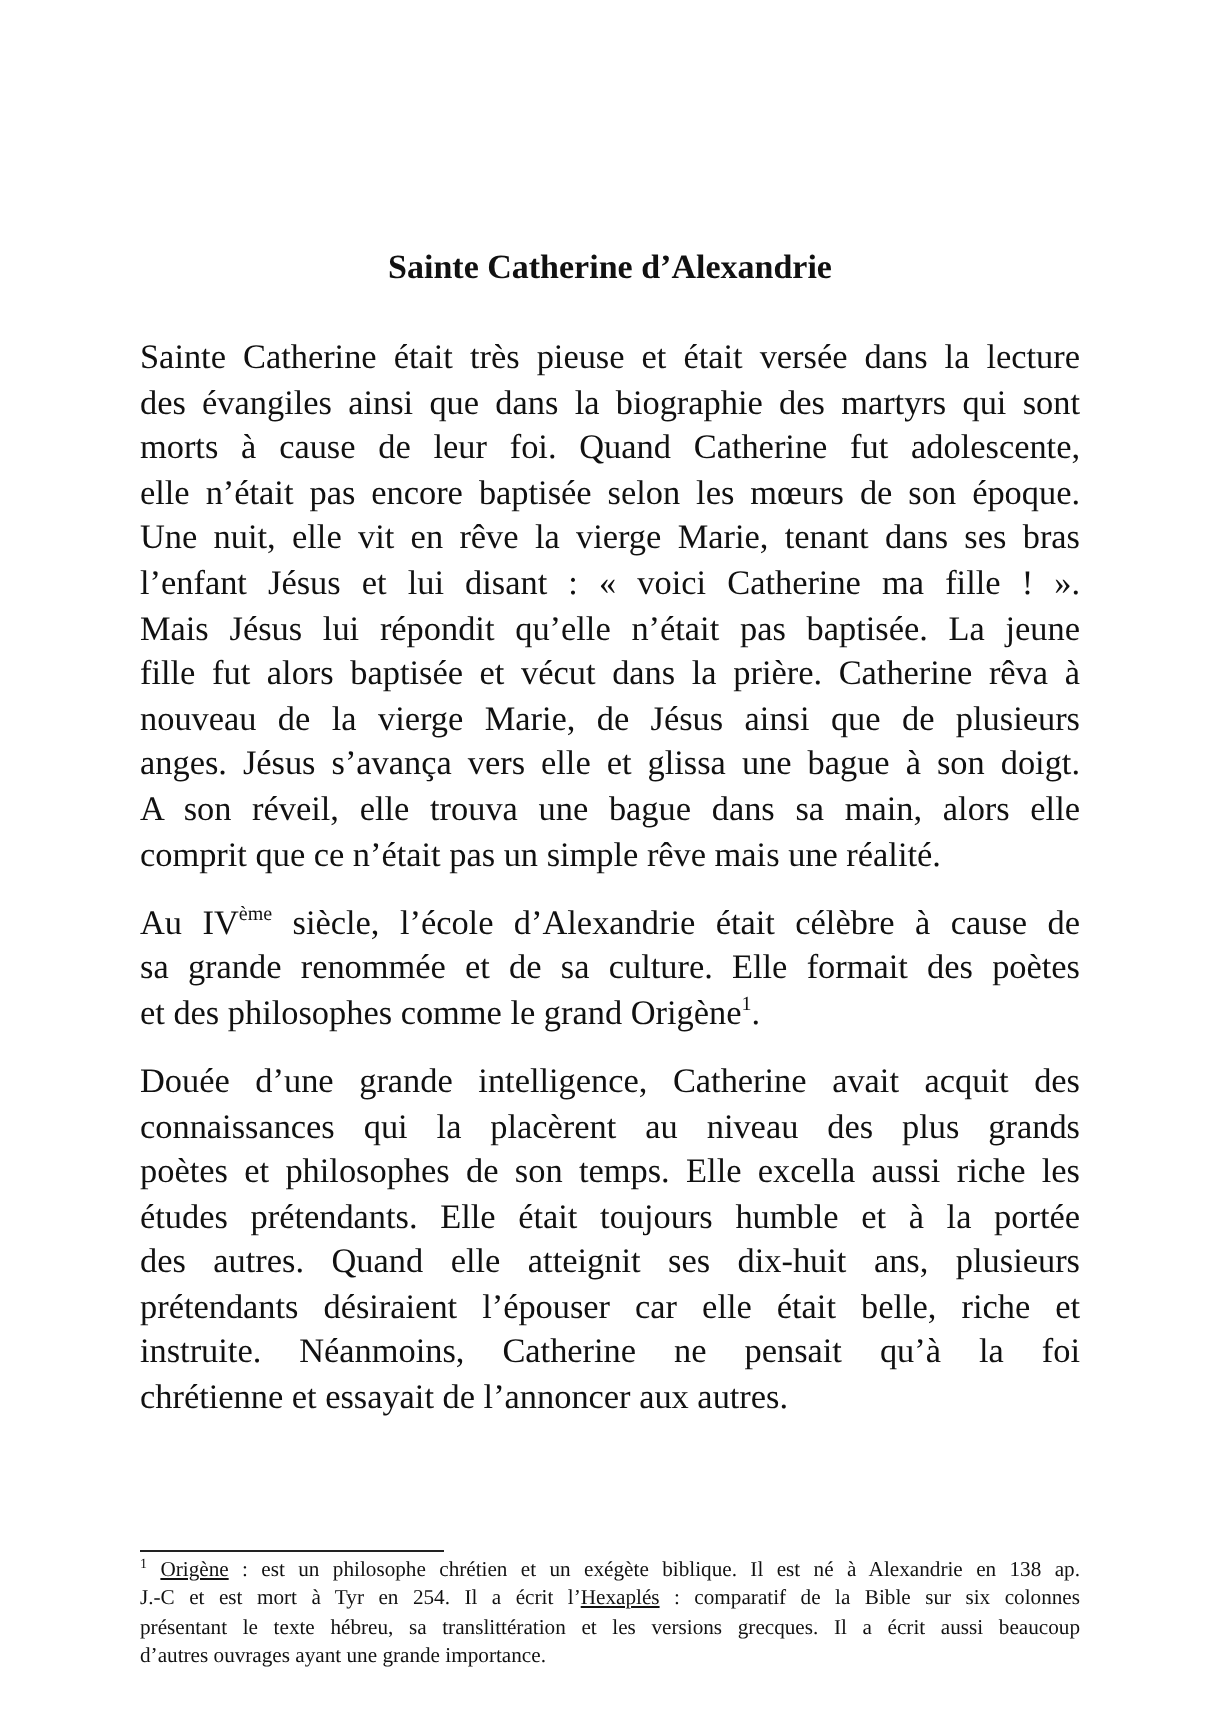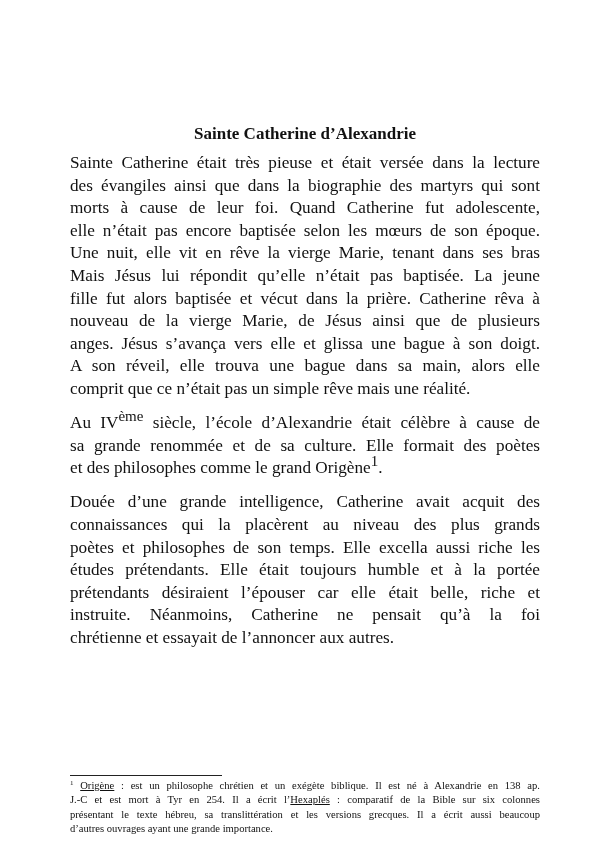--- a/index.html
+++ b/index.html
@@ -31,40 +31,40 @@
       text-align: center;
       font-weight: bold;
       font-size: 17px;
       line-height: 22px;
       margin: 0;
     }
     .body-text {
       position: absolute;
       left: 70px;
       width: 470px;
-      top: 108px;
+      top: 124px;
     }
     .para {
       margin: 0 0 11.5px 0;
       font-size: 17.2px;
       line-height: 22.6px;
       text-align: justify;
       text-align-last: left;
     }
     .para .line {
       display: block;
       text-align: justify;
       text-align-last: justify;
       white-space: nowrap;
     }
     .para .line.last {
       text-align-last: left;
     }
     sup {
-      font-size: 15px;
+      font-size: 10px;
       line-height: 0;
       vertical-align: 7px;
     }
     .footnote-sep {
       position: absolute;
       left: 70px;
       top: 731px;
       width: 152px;
       height: 0;
       border-top: 1px solid #222;
@@ -100,39 +100,41 @@
   <h1 class="title">Sainte Catherine d’Alexandrie</h1>
 
   <div class="body-text">
 
     <p class="para">
       <span class="line">Sainte Catherine était très pieuse et était versée dans la lecture</span>
       <span class="line">des évangiles ainsi que dans la biographie des martyrs qui sont</span>
       <span class="line">morts à cause de leur foi. Quand Catherine fut adolescente,</span>
       <span class="line">elle n’était pas encore baptisée selon les mœurs de son époque.</span>
       <span class="line">Une nuit, elle vit en rêve la vierge Marie, tenant dans ses bras</span>
+      <span class="line">l’enfant Jésus et lui disant : « voici Catherine ma fille ! ».</span>
       <span class="line">Mais Jésus lui répondit qu’elle n’était pas baptisée. La jeune</span>
       <span class="line">fille fut alors baptisée et vécut dans la prière. Catherine rêva à</span>
       <span class="line">nouveau de la vierge Marie, de Jésus ainsi que de plusieurs</span>
       <span class="line">anges. Jésus s’avança vers elle et glissa une bague à son doigt.</span>
       <span class="line">A son réveil, elle trouva une bague dans sa main, alors elle</span>
       <span class="line last">comprit que ce n’était pas un simple rêve mais une réalité.</span>
     </p>
 
     <p class="para">
       <span class="line"><span>Au IV</span><sup>ème</sup><span> siècle, l’école d’Alexandrie était célèbre à cause de</span></span>
       <span class="line">sa grande renommée et de sa culture. Elle formait des poètes</span>
       <span class="line last"><span>et des philosophes comme le grand Origène</span><sup>1</sup><span>.</span></span>
     </p>
 
     <p class="para">
       <span class="line">Douée d’une grande intelligence, Catherine avait acquit des</span>
       <span class="line">connaissances qui la placèrent au niveau des plus grands</span>
       <span class="line">poètes et philosophes de son temps. Elle excella aussi riche les</span>
       <span class="line">études prétendants. Elle était toujours humble et à la portée</span>
+      <span class="line">des autres. Quand elle atteignit ses dix-huit ans, plusieurs</span>
       <span class="line">prétendants désiraient l’épouser car elle était belle, riche et</span>
       <span class="line">instruite. Néanmoins, Catherine ne pensait qu’à la foi</span>
       <span class="line last">chrétienne et essayait de l’annoncer aux autres.</span>
     </p>
 
 
   </div>
 
   <div class="footnote-sep"></div>
 

